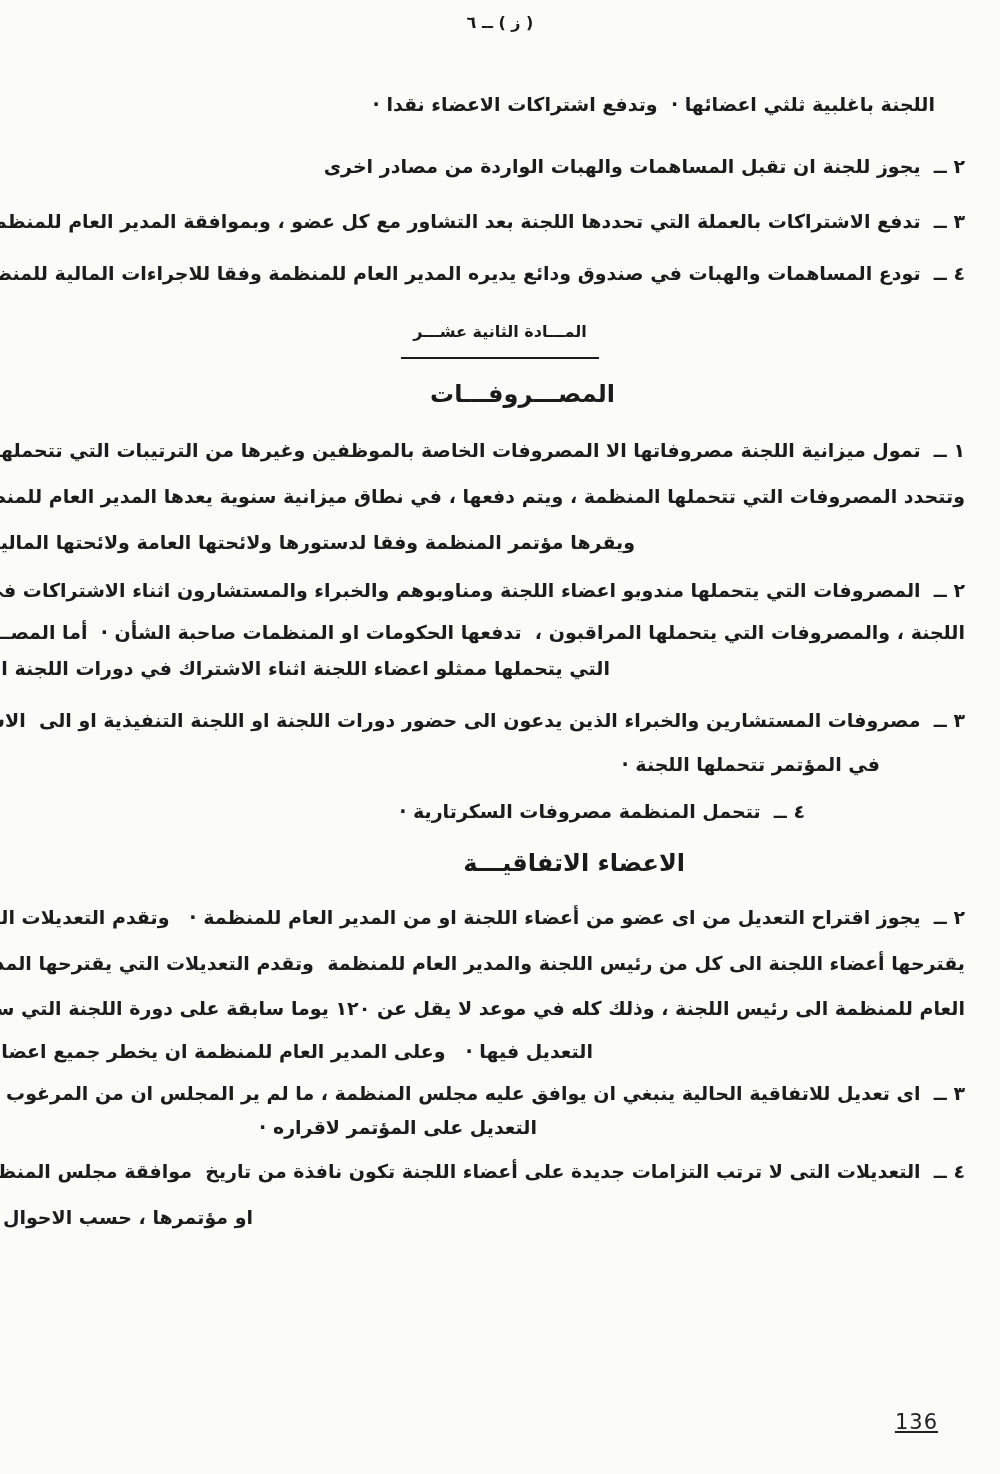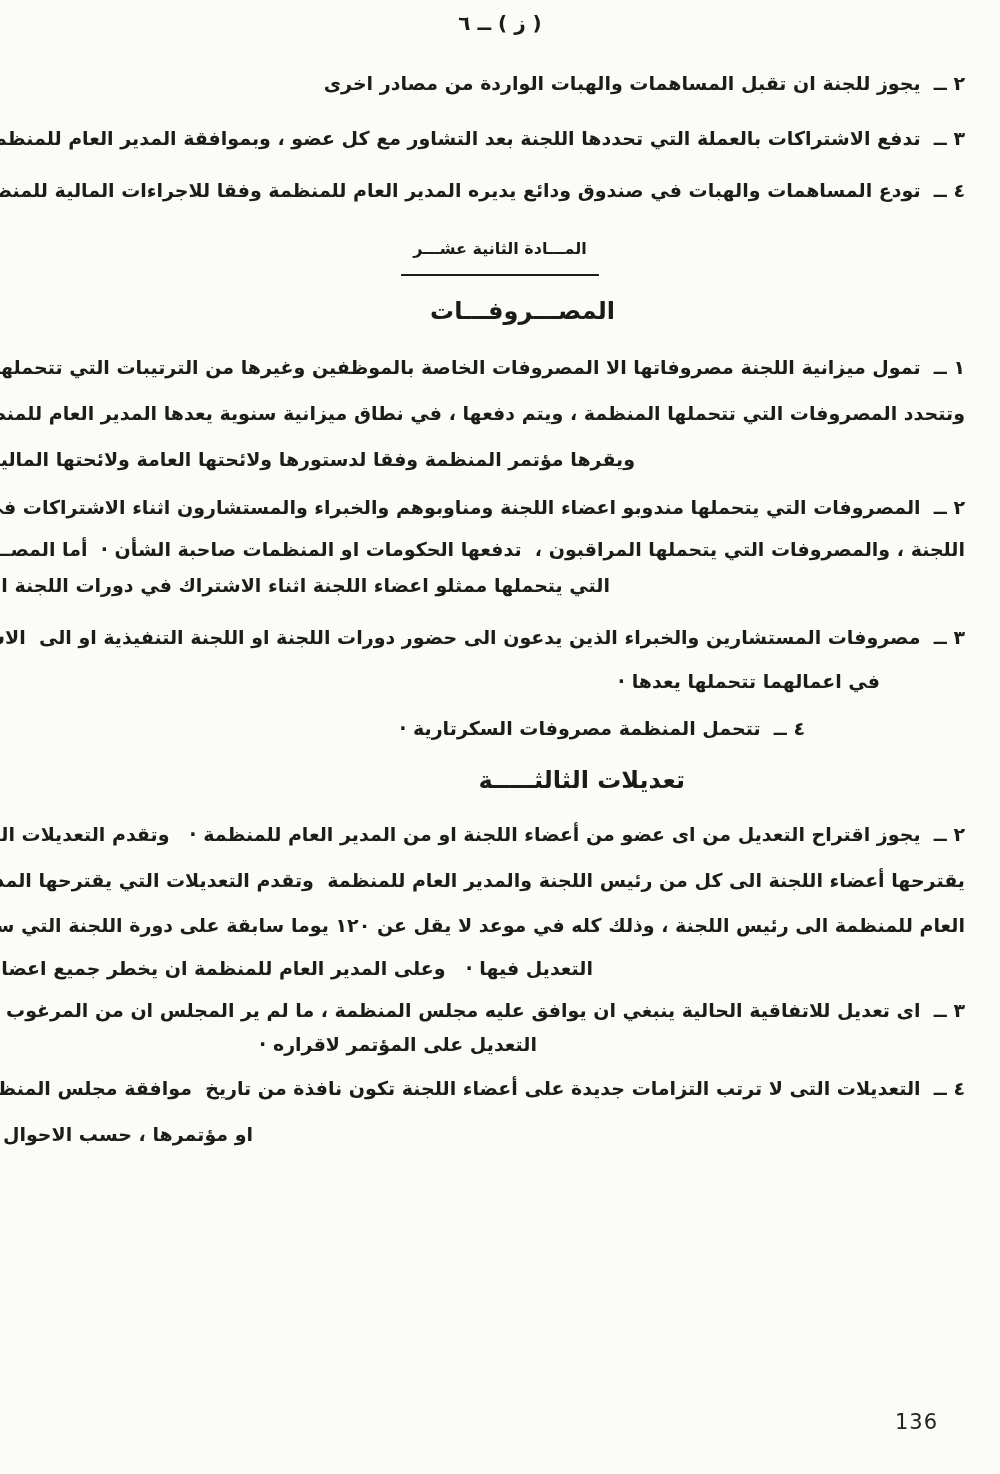--- a/index.html
+++ b/index.html
@@ -8,21 +8,21 @@
     background:#fbfbf8;
     font-family:"DejaVu Sans", sans-serif;
     color:#1b1b1b;
     overflow:hidden;
     position:relative;
   }
   main { padding:0 35px; position:relative; }
   .folio {
     text-align:center;
     direction:rtl;
-    font-size:20px;
+    font-size:16px;
     font-weight:700;
     margin-top:8px;
     line-height:30px;
     letter-spacing:2px;
   }
   .ln {
     direction:rtl;
     text-align:right;
     white-space:pre;
     font-size:19px;
@@ -51,49 +51,51 @@
   }
   .pageno {
     position:absolute;
     top:1402px;
     right:62px;
     font-size:21px;
     font-weight:400;
     letter-spacing:1px;
     color:#222;
     font-family:"DejaVu Sans", sans-serif;
+    text-decoration:underline;
   }
 </style>
 </head>
 <body>
 
 <main>
 
   <div class="folio">( ز ) ــ ٦</div>
 
+  <div class="ln" style="margin-top:49px; margin-right:30px;">اللجنة باغلبية ثلثي اعضائها ·  وتدفع اشتراكات الاعضاء نقدا ·</div>
   <div class="ln" style="margin-top:28px;">٢ ــ  يجوز للجنة ان تقبل المساهمات والهبات الواردة من مصادر اخرى</div>
   <div class="ln" style="margin-top:21px;">٣ ــ  تدفع الاشتراكات بالعملة التي تحددها اللجنة بعد التشاور مع كل عضو ، وبموافقة المدير العام للمنظمة</div>
   <div class="ln" style="margin-top:18px;">٤ ــ  تودع المساهمات والهبات في صندوق ودائع يديره المدير العام للمنظمة وفقا للاجراءات المالية للمنظمة ·</div>
 
   <div class="art-title" style="margin-top:27px;">
     <span>المـــادة الثانية عشـــر</span>
   </div>
   <div class="art-sub" style="margin-top:18px; margin-right:350px;">المصـــروفـــات</div>
 
   <div class="ln" style="margin-top:22px;">١ ــ  تمول ميزانية اللجنة مصروفاتها الا المصروفات الخاصة بالموظفين وغيرها من الترتيبات التي تتحملها المنظمة ·</div>
   <div class="ln" style="margin-top:12px;">وتتحدد المصروفات التي تتحملها المنظمة ، ويتم دفعها ، في نطاق ميزانية سنوية يعدها المدير العام للمنظمة</div>
   <div class="ln" style="margin-top:12px; margin-right:330px;">ويقرها مؤتمر المنظمة وفقا لدستورها ولائحتها العامة ولائحتها المالية</div>
   <div class="ln" style="margin-top:14px;">٢ ــ  المصروفات التي يتحملها مندوبو اعضاء اللجنة ومناوبوهم والخبراء والمستشارون اثناء الاشتراكات في دورات</div>
   <div class="ln" style="margin-top:8px;">اللجنة ، والمصروفات التي يتحملها المراقبون ،  تدفعها الحكومات او المنظمات صاحبة الشأن ·  أما المصـــروفات</div>
   <div class="ln" style="margin-top:2px; margin-right:355px;">التي يتحملها ممثلو اعضاء اللجنة اثناء الاشتراك في دورات اللجنة التنفيذية فتدفعها اللجنة ·</div>
   <div class="ln" style="margin-top:18px;">٣ ــ  مصروفات المستشارين والخبراء الذين يدعون الى حضور دورات اللجنة او اللجنة التنفيذية او الى  الاشتراك</div>
-  <div class="ln" style="margin-top:10px; margin-right:85px;">في اعمالهما تتحملها يعدها ·</div>
+  <div class="ln" style="margin-top:10px; margin-right:85px;">في المؤتمر تتحملها اللجنة ·</div>
   <div class="ln" style="margin-top:13px; margin-right:160px;">٤ ــ  تتحمل المنظمة مصروفات السكرتارية ·</div>
 
-  <div class="art-sub" style="margin-top:18px; margin-right:280px;">تعديلات الثالثـــــة</div>
+  <div class="art-sub" style="margin-top:18px; margin-right:280px;">الاعضاء الاتفاقيـــة</div>
 
   <div class="ln" style="margin-top:20px;">٢ ــ  يجوز اقتراح التعديل من اى عضو من أعضاء اللجنة او من المدير العام للمنظمة ·   وتقدم التعديلات التي</div>
   <div class="ln" style="margin-top:12px;">يقترحها أعضاء اللجنة الى كل من رئيس اللجنة والمدير العام للمنظمة  وتقدم التعديلات التي يقترحها المديـــــر</div>
   <div class="ln" style="margin-top:11px;">العام للمنظمة الى رئيس اللجنة ، وذلك كله في موعد لا يقل عن ١٢٠ يوما سابقة على دورة اللجنة التي سينظـــــر</div>
   <div class="ln" style="margin-top:9px; margin-right:372px;">التعديل فيها ·   وعلى المدير العام للمنظمة ان يخطر جميع اعضاء اللجنة باى اقتراح بادخال تعديل</div>
   <div class="ln" style="margin-top:8px;">٣ ــ  اى تعديل للاتفاقية الحالية ينبغي ان يوافق عليه مجلس المنظمة ، ما لم ير المجلس ان من المرغوب فيه عرض</div>
   <div class="ln" style="margin-right:428px;">التعديل على المؤتمر لاقراره ·</div>
   <div class="ln" style="margin-top:10px;">٤ ــ  التعديلات التى لا ترتب التزامات جديدة على أعضاء اللجنة تكون نافذة من تاريخ  موافقة مجلس المنظمـــة</div>
   <div class="ln" style="margin-top:12px; margin-right:712px;">او مؤتمرها ، حسب الاحوال ·</div>
 

